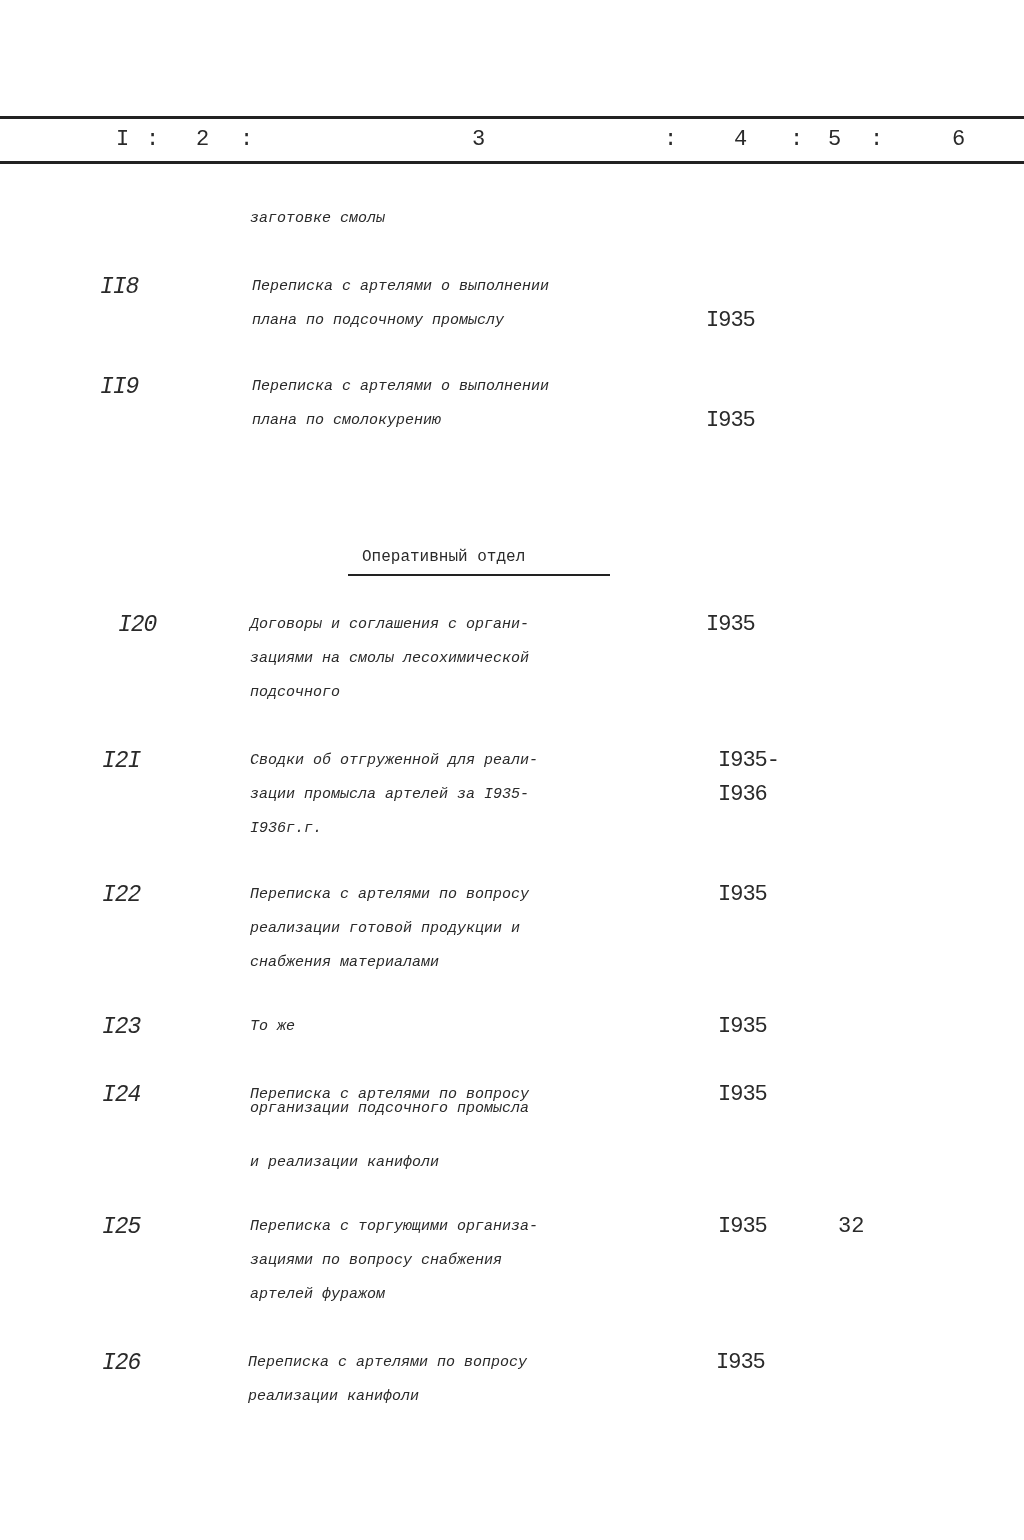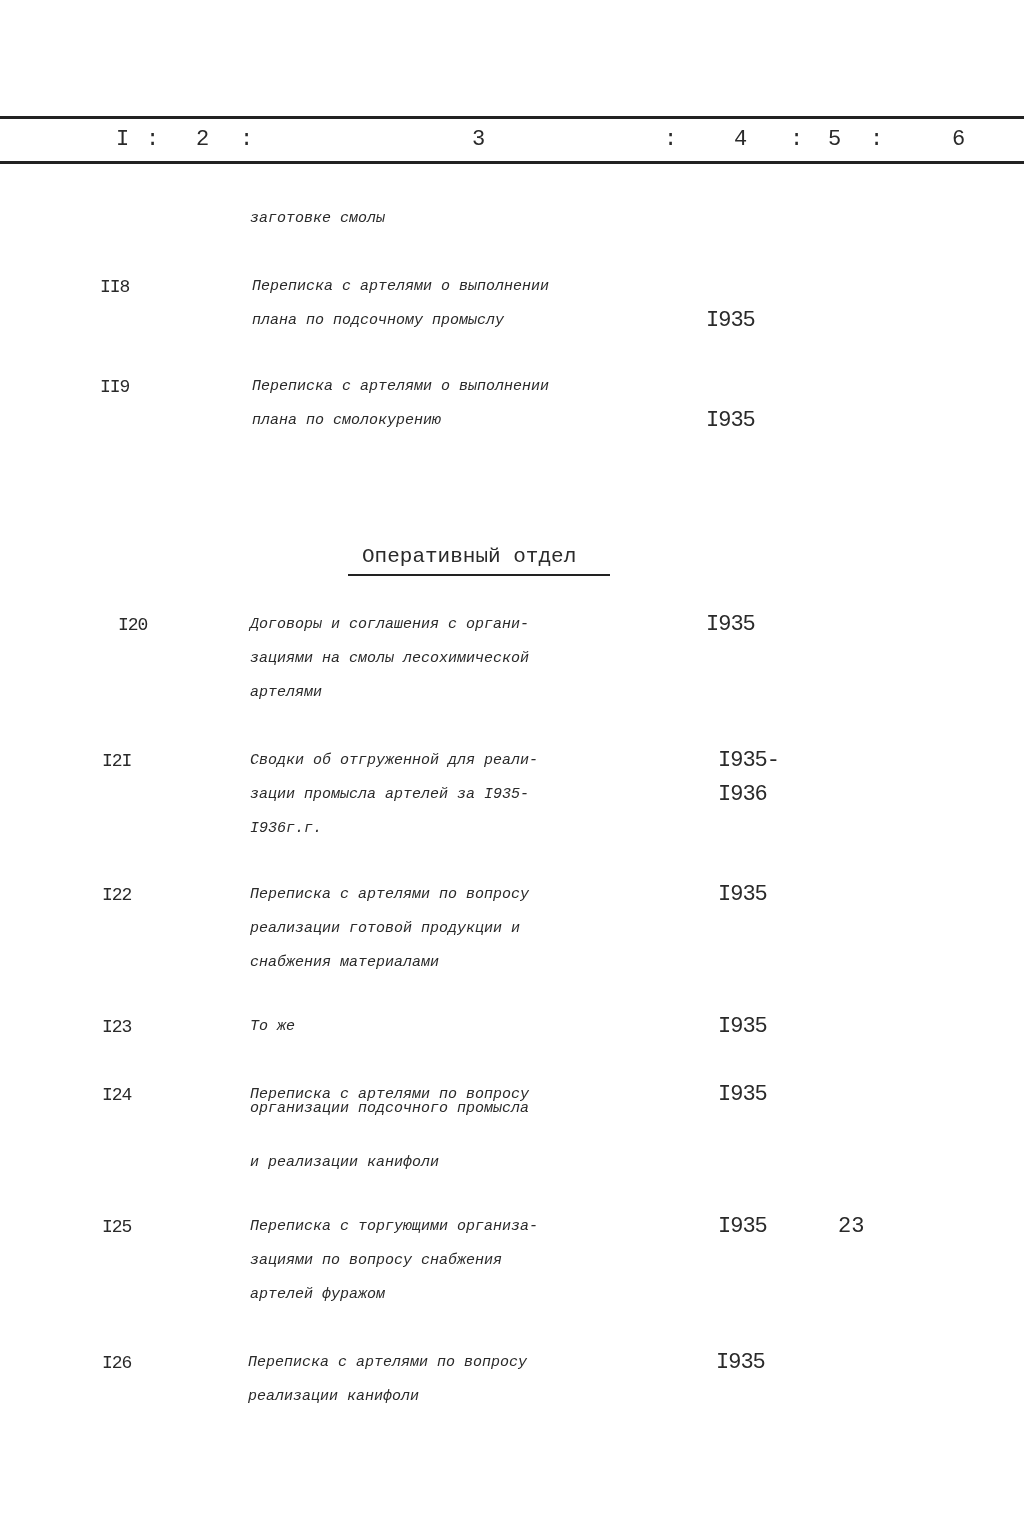--- a/index.html
+++ b/index.html
@@ -31,23 +31,24 @@
     .rule.bottom { top: 161px; }
     .hdr {
       position: absolute;
       top: 126px;
       font-size: 22px;
       line-height: 28px;
       color: #2a2a2a;
     }
     .entry-num {
       position: absolute;
-      font-size: 18px;
+      font-size: 23px;
       line-height: 34px;
       letter-spacing: -1px;
+      font-style: italic;
     }
     .entry-text {
       position: absolute;
       left: 250px;
       font-size: 15px;
       line-height: 34px;
       white-space: pre;
       font-style: italic;
     }
     .entry-year {
@@ -60,21 +61,21 @@
     .entry-sheets {
       position: absolute;
       left: 838px;
       font-size: 22px;
       line-height: 34px;
     }
     .section-title {
       position: absolute;
       left: 348px;
       top: 542px;
-      font-size: 21px;
+      font-size: 16px;
       line-height: 30px;
       padding: 0 0 2px 14px;
       border-bottom: 2px solid #222;
       width: 248px;
     }
   </style>
 </head>
 <body>
 
 <div class="page">
@@ -109,21 +110,21 @@
     <span class="entry-text" style="top:404px; left:252px">плана по смолокурению</span>
     <span class="entry-year" style="left:706px; top:404px">I935</span>
   </div>
 
   <div class="section-title">Оперативный отдел</div>
 
   <div>
     <span class="entry-num" style="left:118px; top:608px">I20</span>
     <span class="entry-text" style="top:608px">Договоры и соглашения с органи-</span>
     <span class="entry-text" style="top:642px">зациями на смолы лесохимической</span>
-    <span class="entry-text" style="top:676px">артелями</span>
+    <span class="entry-text" style="top:676px">подсочного</span>
     <span class="entry-year" style="left:706px; top:608px">I935</span>
   </div>
 
   <div>
     <span class="entry-num" style="left:102px; top:744px">I2I</span>
     <span class="entry-text" style="top:744px">Сводки об отгруженной для реали-</span>
     <span class="entry-text" style="top:778px">зации промысла артелей за I935-</span>
     <span class="entry-text" style="top:812px">I936г.г.</span>
     <span class="entry-year" style="left:718px; top:744px">I935-</span>
     <span class="entry-year" style="left:718px; top:778px">I936</span>
@@ -150,21 +151,21 @@
     <span class="entry-text" style="top:1146px">и реализации канифоли</span>
     <span class="entry-year" style="left:718px; top:1078px">I935</span>
   </div>
 
   <div>
     <span class="entry-num" style="left:102px; top:1210px">I25</span>
     <span class="entry-text" style="top:1210px">Переписка с торгующими организа-</span>
     <span class="entry-text" style="top:1244px">зациями по вопросу снабжения</span>
     <span class="entry-text" style="top:1278px">артелей фуражом</span>
     <span class="entry-year" style="left:718px; top:1210px">I935</span>
-    <span class="entry-sheets" style="top:1210px">23</span>
+    <span class="entry-sheets" style="top:1210px">32</span>
   </div>
 
   <div>
     <span class="entry-num" style="left:102px; top:1346px">I26</span>
     <span class="entry-text" style="top:1346px; left:248px">Переписка с артелями по вопросу</span>
     <span class="entry-text" style="top:1380px; left:248px">реализации канифоли</span>
     <span class="entry-year" style="left:716px; top:1346px">I935</span>
   </div>
 
 </div>

